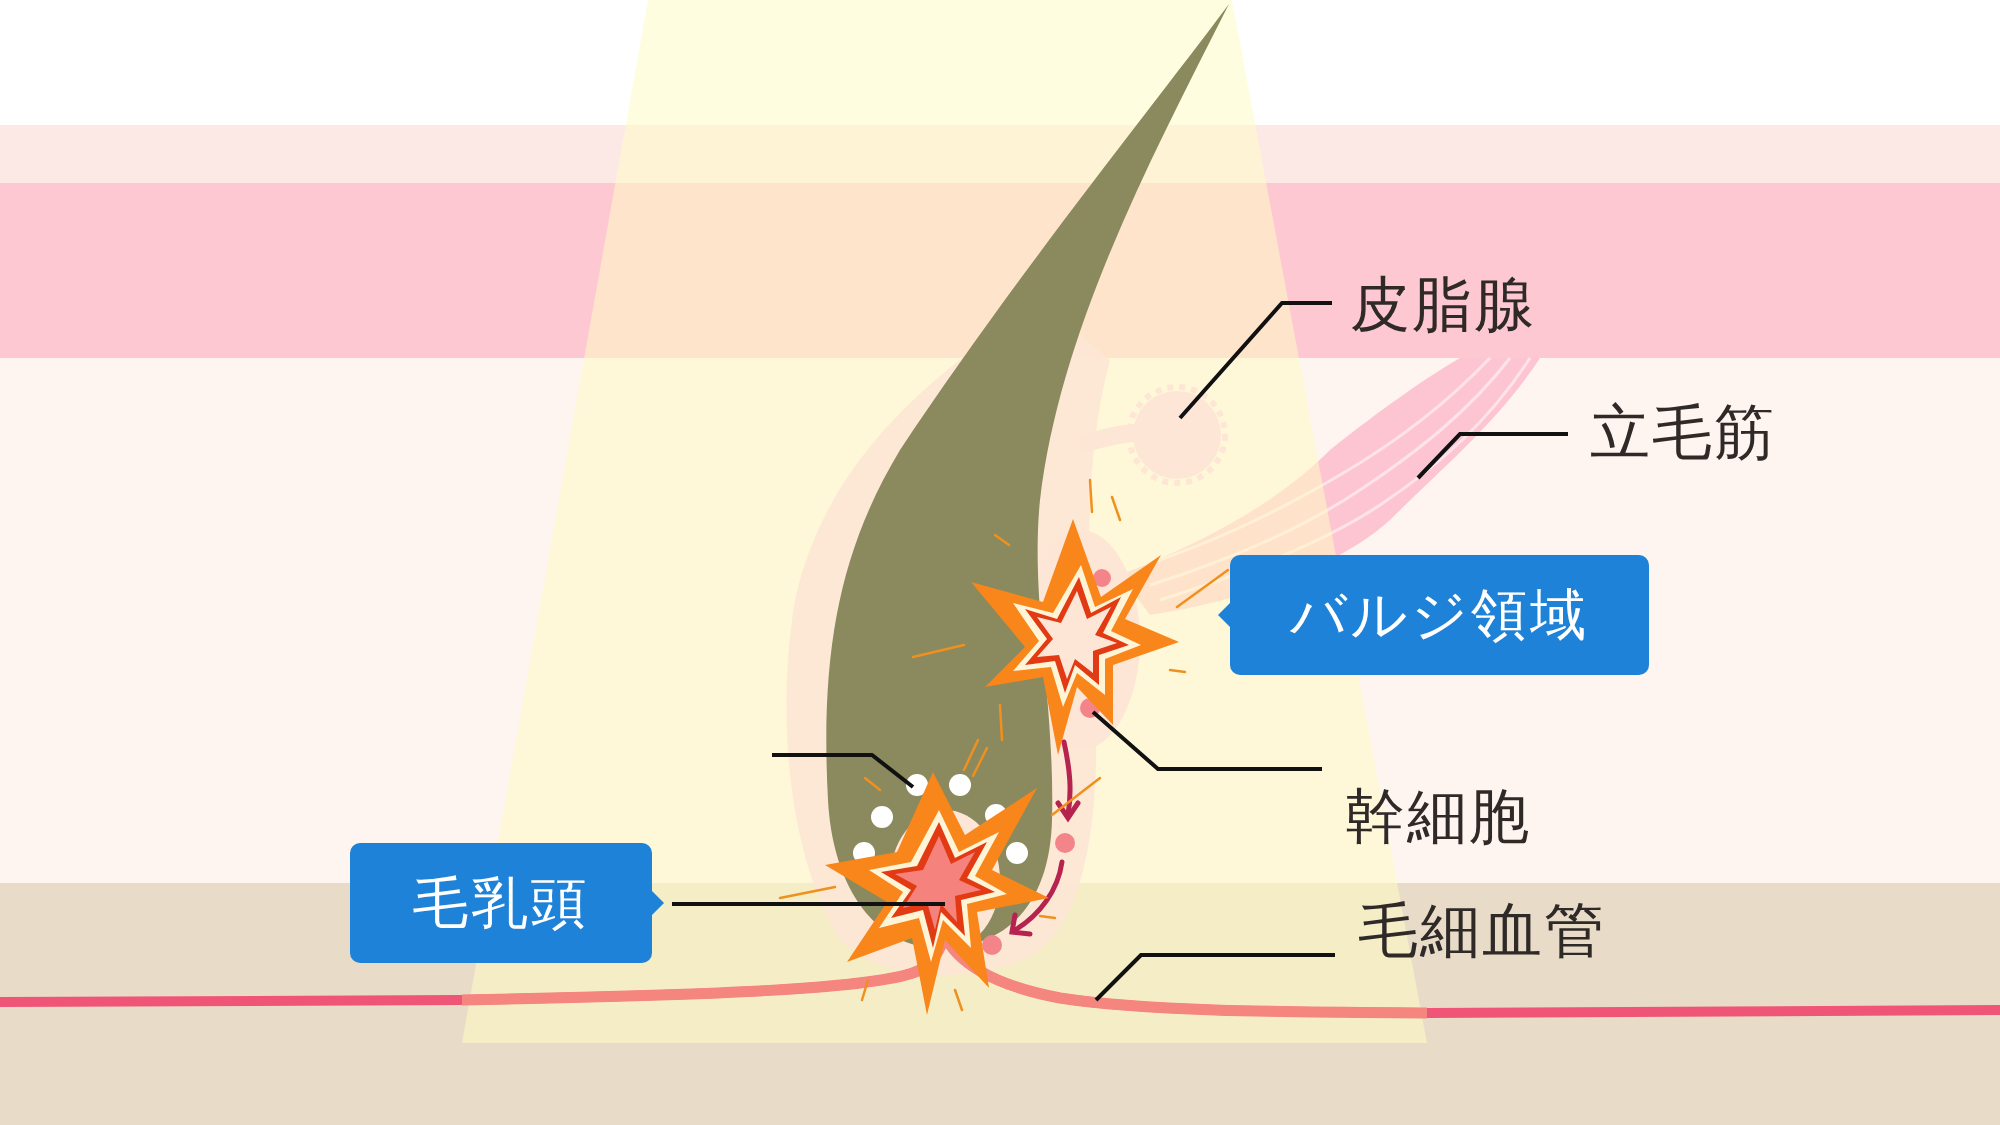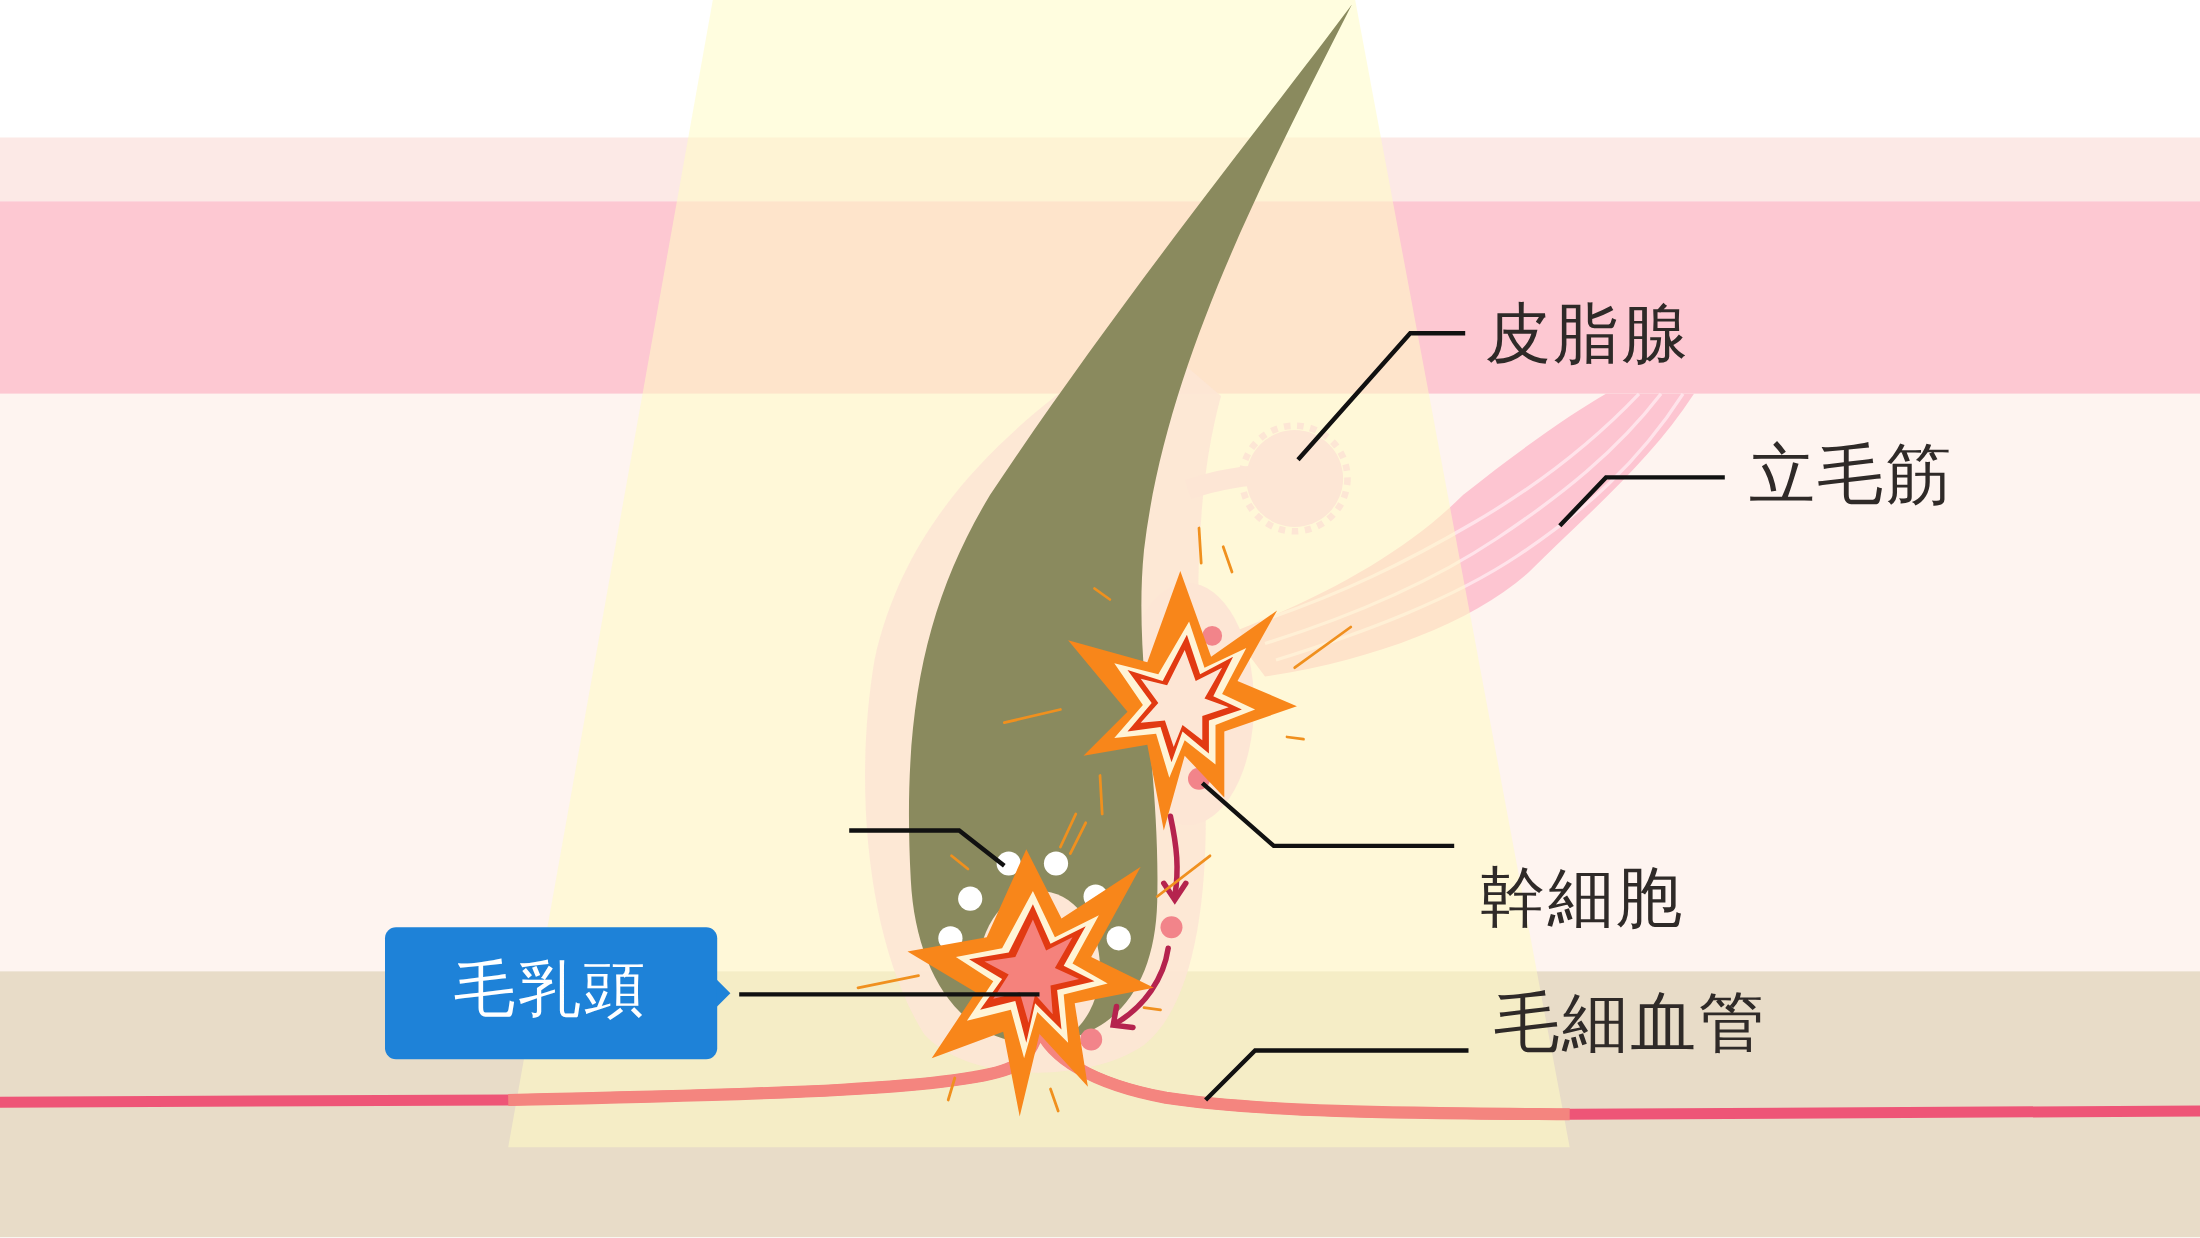--- a/index.html
+++ b/index.html
@@ -147,14 +147,15 @@
       <polyline points="772,755 872,755 913,787"></polyline>
       <polyline points="672,904 945,904"></polyline>
     </g>
   </svg>
 
   <div class="label" style="left:1590px; top:402px; font-size:60px;">立毛筋</div>
   <div class="label" style="left:1350px; top:274px; font-size:60px;">皮脂腺</div>
   <div class="label" style="left:1345px; top:738px; font-size:60px;margin-top:48px;">幹細胞</div>
   <div class="label" style="left:1358px; top:900px; font-size:60px;">毛細血管</div>
 
-  <div class="tag ptr-right" style="left:350px; top:843px; width:302px; height:120px;font-family:Liberation Mono, monospace;">毛乳頭</div>
+  <div class="tag ptr-left" style="left:1230px; top:555px; width:419px; height:120px;">バルジ領域</div>
+  <div class="tag ptr-right" style="left:350px; top:843px; width:302px; height:120px;">毛乳頭</div>
 </div>
 
 </body></html>

